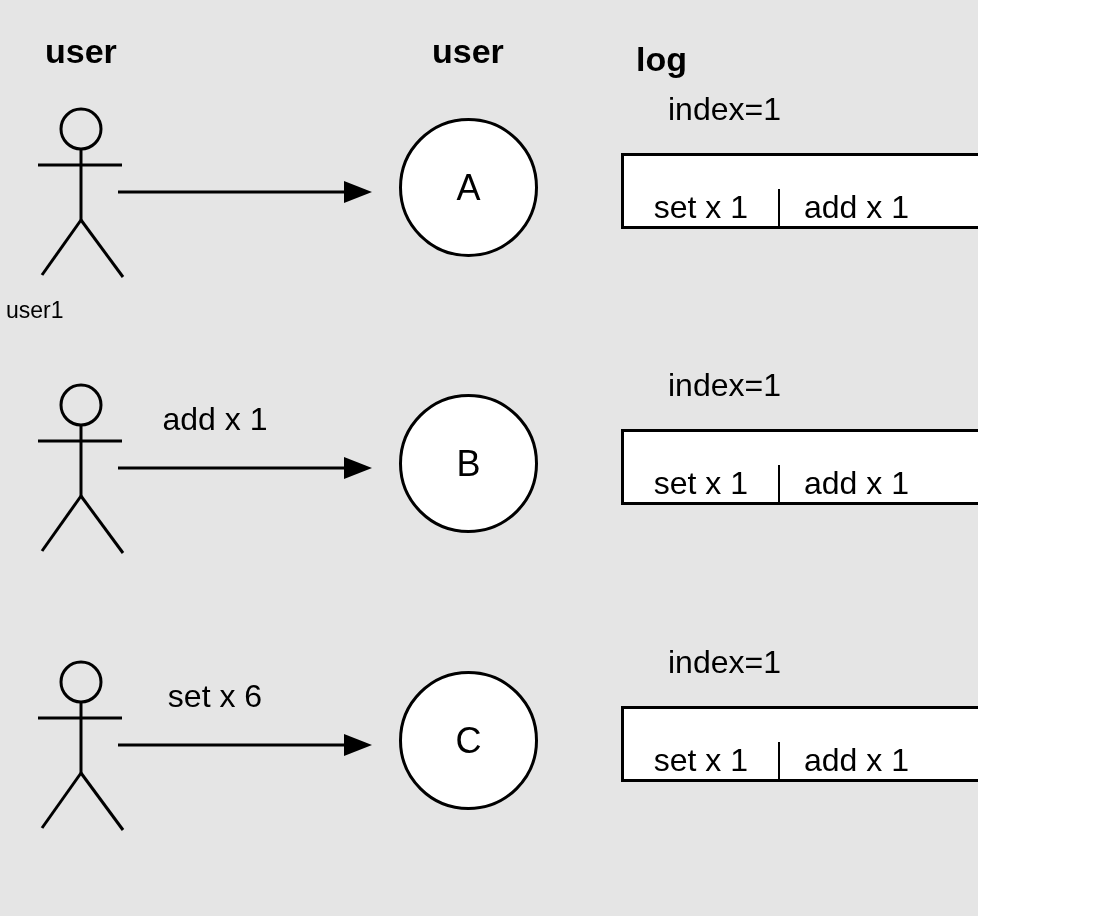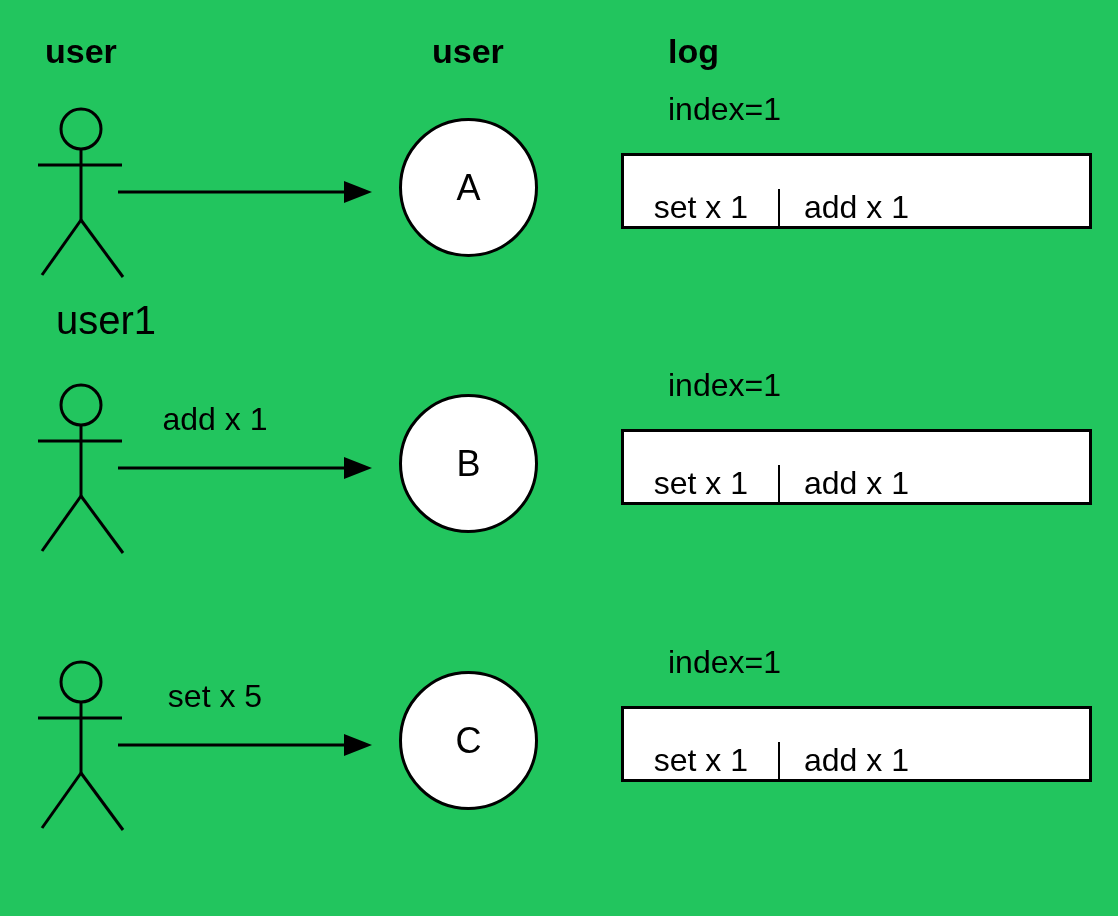--- a/index.html
+++ b/index.html
@@ -3,36 +3,36 @@
 <meta charset="utf-8">
 <style>
   * { margin: 0; padding: 0; box-sizing: border-box; }
   html, body { background: #ffffff; }
   body {
     font-family: "Liberation Sans", sans-serif;
     color: #000000;
   }
   .canvas {
     position: relative;
-    width: 1118px;
+    width: 978px;
     height: 916px;
-    background: #22c55e;
+    background: #e5e5e5;
     overflow: hidden;
   }
   .col-header {
     position: absolute;
     top: 33px;
     font-size: 34px;
     font-weight: bold;
     line-height: 1.1;
     white-space: nowrap;
   }
   .hdr-user { left: 45px; }
   .hdr-node { left: 432px; }
-  .hdr-log  { left: 668px; }
+  .hdr-log  { left: 636px; margin-top: 8px; }
 
   .row {
     position: absolute;
     left: 0;
     width: 1118px;
     height: 272px;
   }
   .row.r0 { top: 90px; }
   .row.r1 { top: 366px; }
   .row.r2 { top: 643px; }
@@ -42,22 +42,22 @@
     left: 20px;
     top: 5px;
     width: 120px;
     height: 200px;
   }
   .actor-label {
     position: absolute;
     left: 6px;
     top: 208px;
     width: 150px;
-    text-align: right;
-    font-size: 40px;
+    text-align: left;
+    font-size: 23px;
     line-height: 1.1;
     white-space: nowrap;
   }
   .message-label {
     position: absolute;
     left: 115px;
     top: 36px;
     width: 200px;
     text-align: center;
     font-size: 32px;
@@ -183,21 +183,21 @@
   <section class="row r2">
     <svg class="actor-svg" viewBox="0 0 120 200">
       <g stroke="#000000" stroke-width="3" fill="none">
         <circle cx="61" cy="34" r="20"></circle>
         <line x1="61" y1="54" x2="61" y2="125"></line>
         <line x1="18" y1="70" x2="102" y2="70"></line>
         <line x1="61" y1="125" x2="22" y2="180"></line>
         <line x1="61" y1="125" x2="103" y2="182"></line>
       </g>
     </svg>
-    <div class="message-label">set x 5</div>
+    <div class="message-label">set x 6</div>
     <svg class="arrow-svg" viewBox="0 0 258 28">
       <line x1="0" y1="14" x2="226" y2="14" stroke="#000000" stroke-width="3"></line>
       <polygon points="226,3 254,14 226,25" fill="#000000"></polygon>
     </svg>
     <div class="node-circle">
       <span class="node-label">C</span>
     </div>
     <div class="log-index">index=1</div>
     <div class="log-table">
       <div class="log-cell">set x 1</div>

